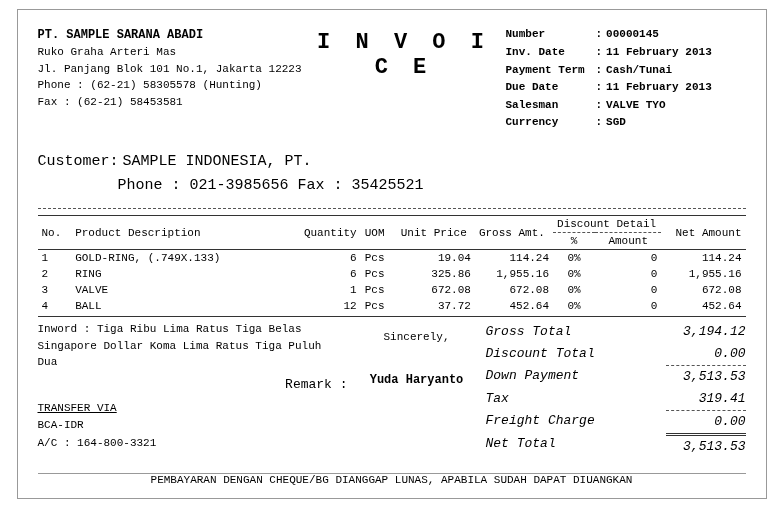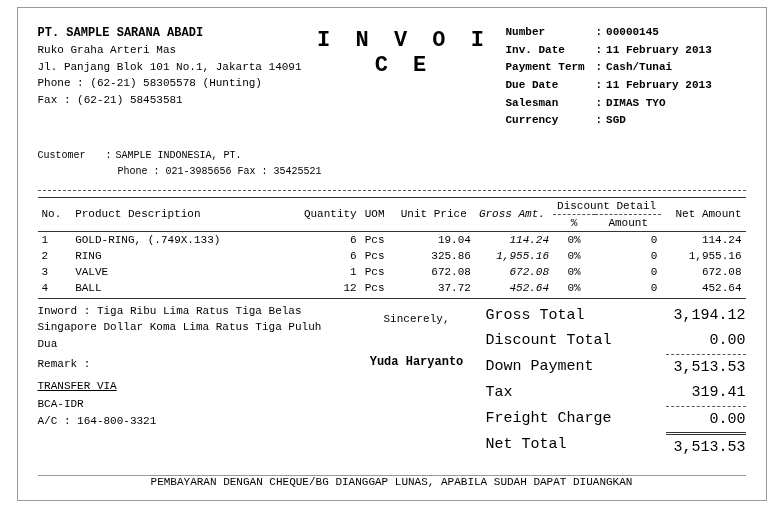--- a/index.html
+++ b/index.html
@@ -49,21 +49,21 @@
       min-width: 90px;
     }
     .meta-colon {
       margin-right: 4px;
     }
     .meta-value {
       flex: 1;
     }
     .customer-section {
       margin-top: 18px;
-      font-size: 10px;
+      font-size: 15px;
       line-height: 1.6;
     }
     .customer-row {
       display: flex;
     }
     .customer-label {
       min-width: 68px;
     }
     .divider-dashed {
       border: none;
@@ -88,21 +88,21 @@
     }
     .table-section td {
       padding: 2px 4px;
       vertical-align: top;
     }
     .col-no { width: 28px; }
     .col-desc { width: 180px; }
     .col-qty { width: 55px; }
     .col-uom { width: 30px; }
     .col-unitprice { width: 65px; text-align: right; }
-    .col-gross { width: 65px; text-align: right; font-style: italic; }
+    .col-gross { width: 65px; text-align: right; }
     .col-disc-pct { width: 35px; text-align: center; }
     .col-disc-amt { width: 55px; text-align: right; }
     .col-net { width: 70px; text-align: right; }
     .discount-header-group {
       text-align: center;
       border-bottom: 1px dashed #555;
     }
     .discount-sub-headers th {
       text-align: center;
     }
@@ -111,34 +111,36 @@
       justify-content: space-between;
       margin-top: 4px;
       font-size: 11px;
     }
     .inword-section {
       max-width: 310px;
       line-height: 1.5;
     }
     .remark-section {
       margin-top: 6px;
-      font-size: 11px;
+      font-size: 13px;
+      text-align: right;
     }
     .transfer-section {
       margin-top: 8px;
       font-size: 11px;
       line-height: 1.6;
     }
     .transfer-label {
       text-decoration: underline;
     }
     .summary-section {
       min-width: 260px;
-      font-size: 15px;
+      font-size: 13px;
       line-height: 1.7;
+      font-style: italic;
     }
     .summary-row {
       display: flex;
       justify-content: space-between;
     }
     .summary-label {
       min-width: 120px;
     }
     .summary-value {
       min-width: 80px;
@@ -177,21 +179,21 @@
   </style>
 </head>
 <body>
 
 <div class="invoice-wrapper">
 
   <div class="header-top-row">
     <div class="company-info">
       <div class="company-name">PT. SAMPLE SARANA ABADI</div>
       <div>Ruko Graha Arteri Mas</div>
-      <div>Jl. Panjang Blok 101 No.1, Jakarta 14091</div>
+      <div>Jl. Panjang Blok 101 No.1, Jakarta 12223</div>
       <div>Phone  :  (62-21) 58305578 (Hunting)</div>
       <div>Fax      :  (62-21) 58453581</div>
     </div>
     <div class="invoice-title">I N V O I C E</div>
     <div class="invoice-meta">
       <div class="meta-row">
         <span class="meta-label">Number</span>
         <span class="meta-colon">:</span>
         <span class="meta-value">00000145</span>
       </div>
@@ -206,21 +208,21 @@
         <span class="meta-value">Cash/Tunai</span>
       </div>
       <div class="meta-row">
         <span class="meta-label">Due Date</span>
         <span class="meta-colon">:</span>
         <span class="meta-value">11 February 2013</span>
       </div>
       <div class="meta-row">
         <span class="meta-label">Salesman</span>
         <span class="meta-colon">:</span>
-        <span class="meta-value">DIMAS TYO</span>
+        <span class="meta-value">VALVE TYO</span>
       </div>
       <div class="meta-row">
         <span class="meta-label">Currency</span>
         <span class="meta-colon">:</span>
         <span class="meta-value">SGD</span>
       </div>
     </div>
   </div>
 
   <div class="customer-section">

